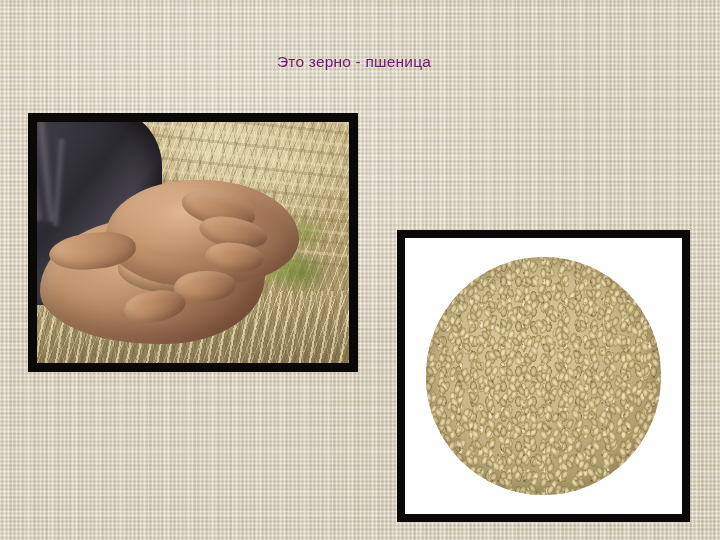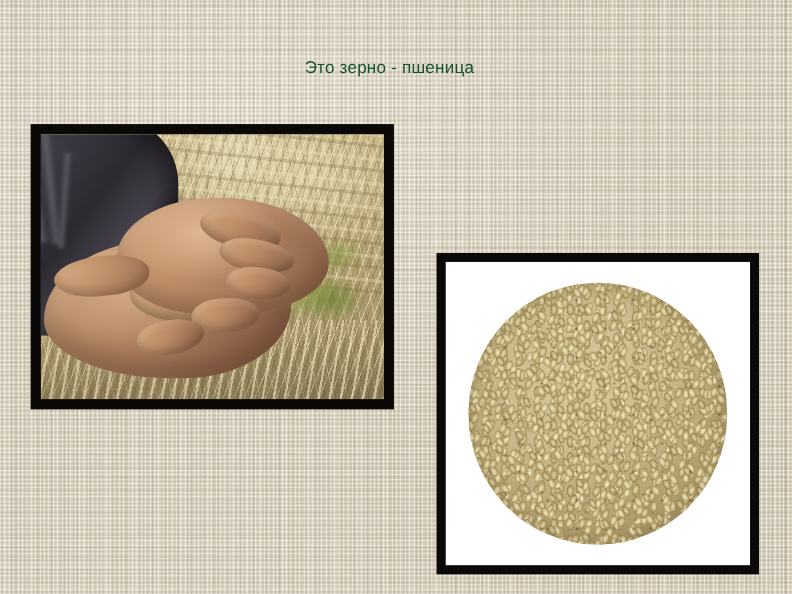--- a/index.html
+++ b/index.html
@@ -56,21 +56,21 @@
 
   
   #title {
     position: absolute;
     left: 0;
     top: 52px;
     width: 708px;
     text-align: center;
     font-size: 15.5px;
     line-height: 20px;
-    color: #14532d;
+    color: #701a75;
     letter-spacing: 0.2px;
     white-space: nowrap;
   }
 
   
   .photo-frame {
     position: absolute;
     background: #0a0907;
     box-sizing: border-box;
     overflow: hidden;

